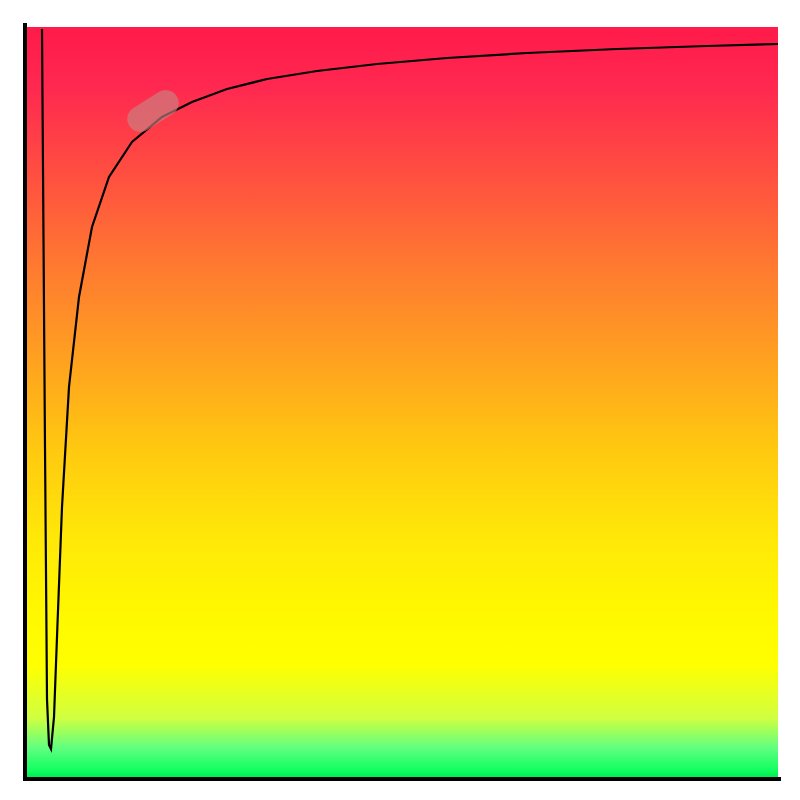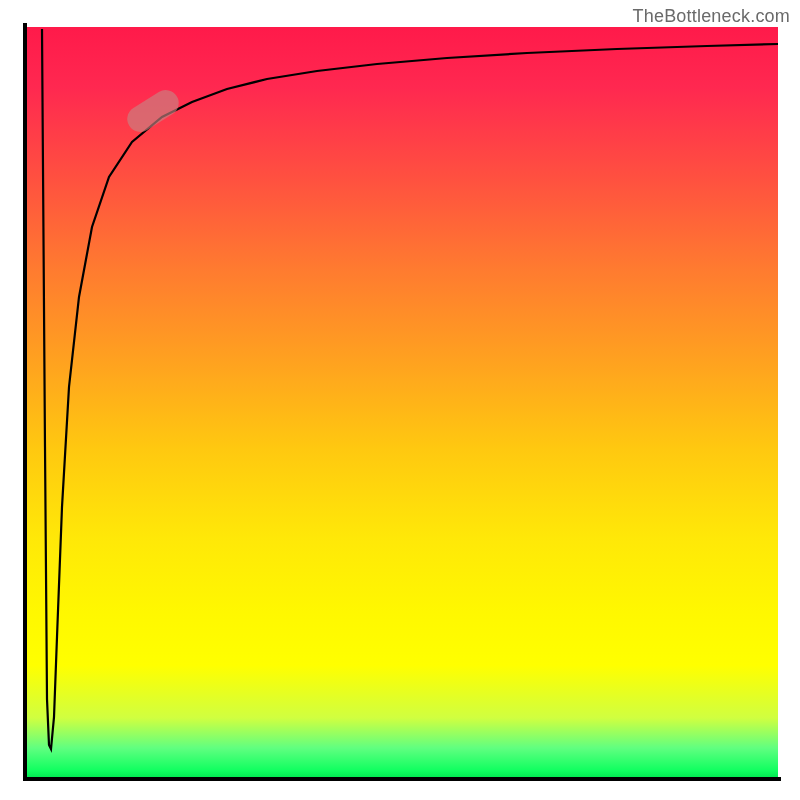--- a/index.html
+++ b/index.html
@@ -112,14 +112,13 @@
              L 590 22
              L 680 19
              L 751 17" fill="none" stroke="#000" stroke-width="2.2"></path>
   </svg>
 
   <div class="marker-pill" style="left:125px; top:98px;"></div>
 
   <div class="axis-left"></div>
   <div class="axis-bottom"></div>
 
-  <div class="watermark">TheBottleneck.com</div>
 </div>
 
 </body></html>

